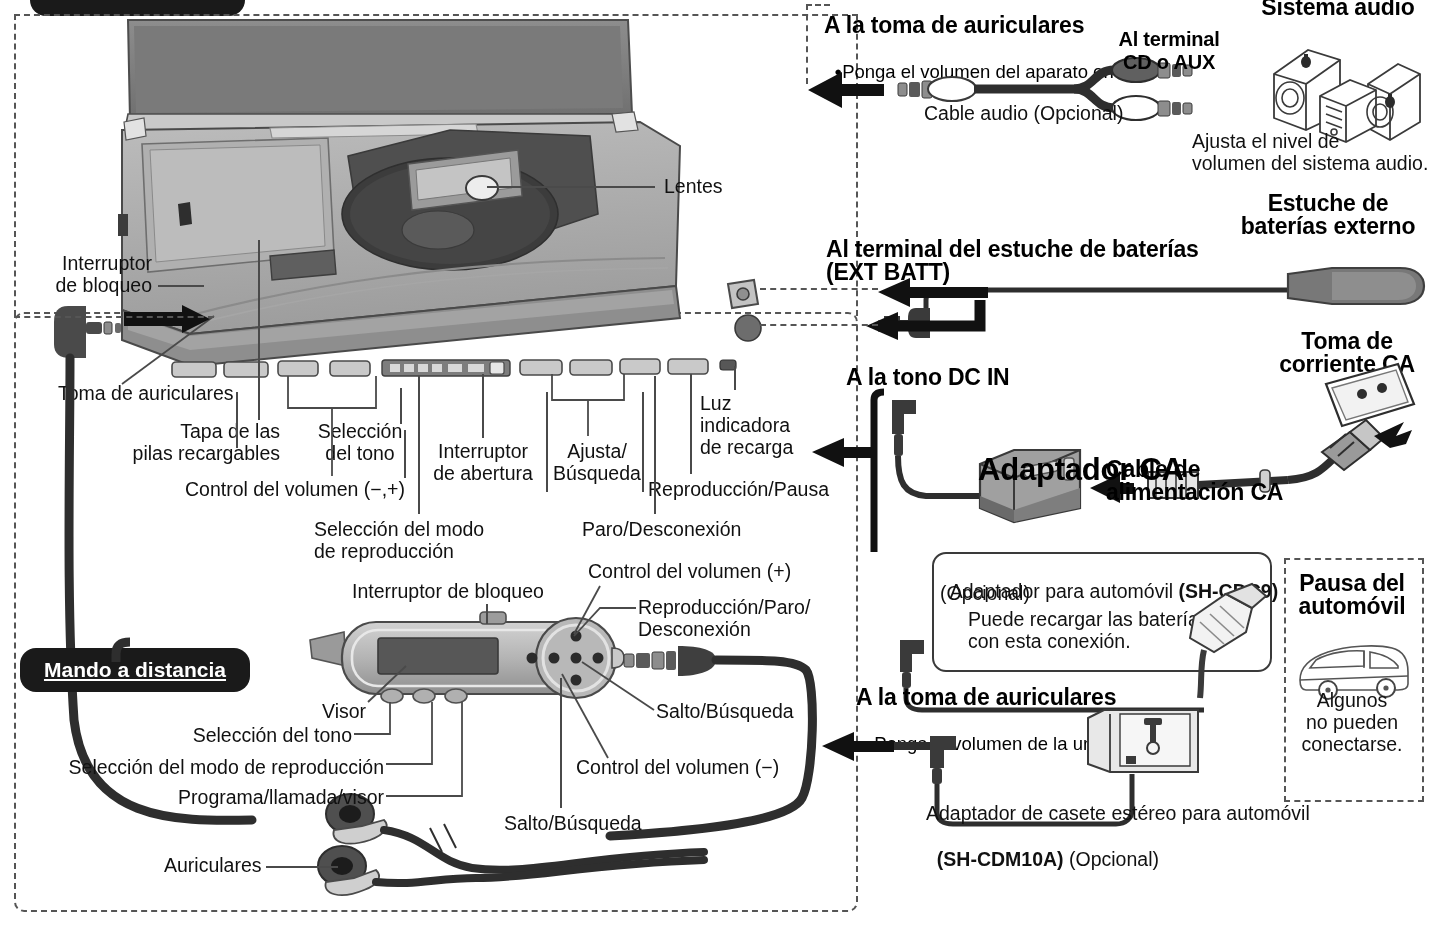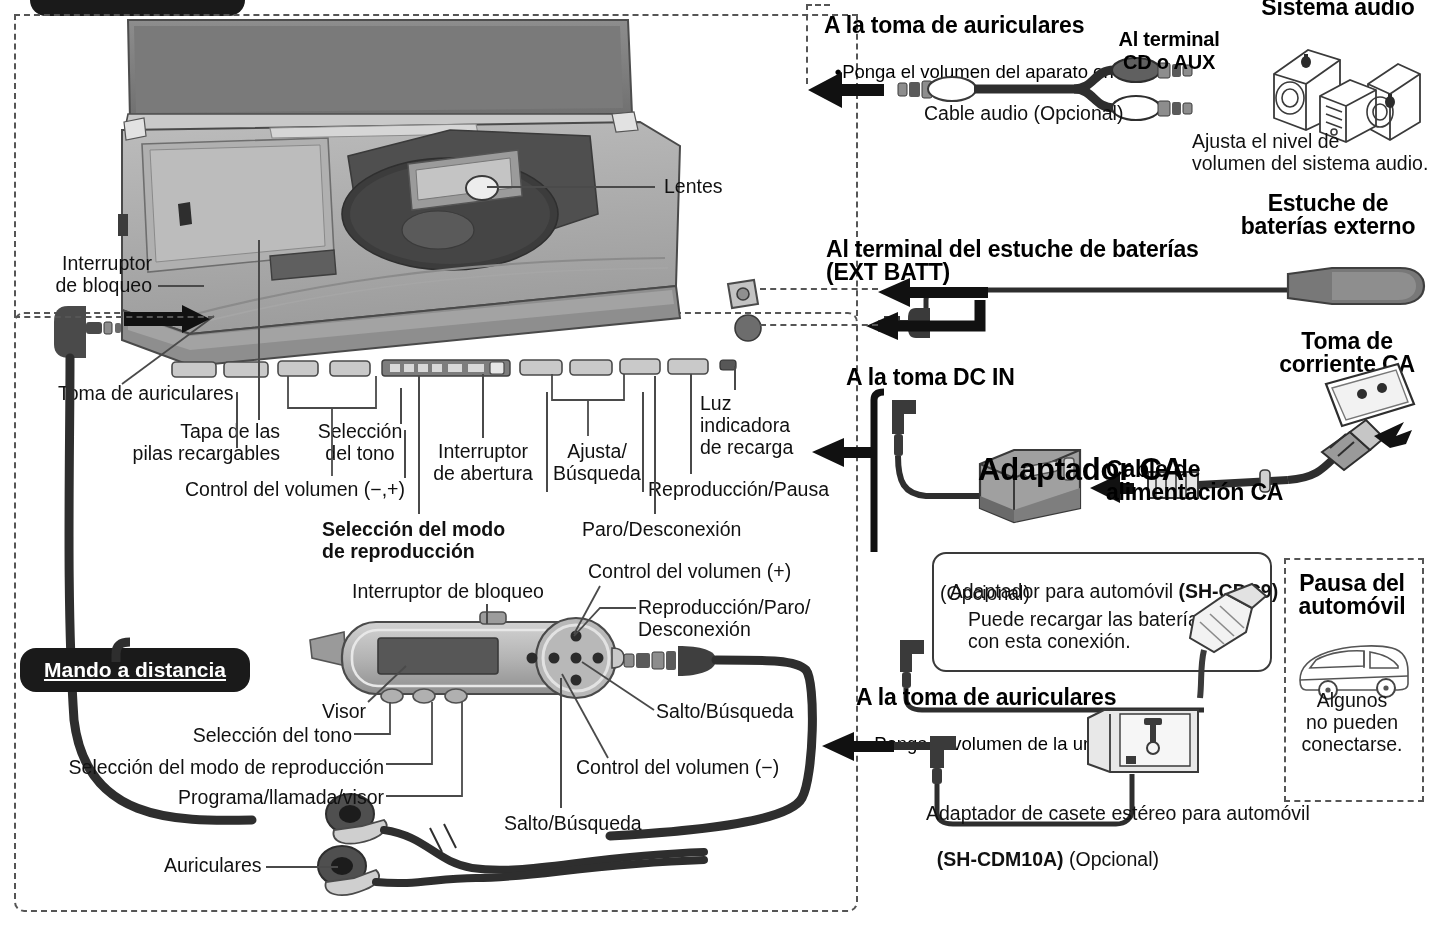--- a/index.html
+++ b/index.html
@@ -157,21 +157,21 @@
 </svg>
 
 <div class="lbl" style="left:700px;top:392px;width:110px;">Luz
 indicadora
 de recarga</div>
 <div class="ln lnv" style="left:734px;top:366px;height:24px;"></div>
 
 <div class="lbl" style="left:648px;top:478px;">Reproducción/Pausa</div>
 <div class="ln lnv" style="left:690px;top:374px;height:100px;"></div>
 
-<div class="lbl" style="left:322px;top:518px;font-weight:bold;">Selección del modo
+<div class="lbl" style="left:314px;top:518px;">Selección del modo
 de reproducción</div>
 <div class="ln lnv" style="left:418px;top:376px;height:138px;"></div>
 
 <div class="lbl" style="left:582px;top:518px;">Paro/Desconexión</div>
 <div class="ln lnv" style="left:654px;top:376px;height:138px;"></div>
 
 <div class="ln lnv" style="left:236px;top:392px;height:56px;"></div>
 <div class="ln lnv" style="left:404px;top:430px;height:48px;"></div>
 <div class="ln lnv" style="left:546px;top:392px;height:100px;"></div>
 <div class="ln lnv" style="left:642px;top:392px;height:100px;"></div>
@@ -410,21 +410,21 @@
 </svg>
 
 <svg class="abs" style="left:876px;top:278px;" width="120" height="76" viewBox="0 0 120 76">
   <polygon points="2,14 34,0 34,9 112,9 112,20 34,20 34,29" fill="#111"></polygon>
   <polyline points="104,22 104,48 2,48" fill="none" stroke="#111" stroke-width="11"></polyline>
   <polygon points="-10,48 22,34 22,62" fill="#111"></polygon>
 </svg>
 <div class="abs" style="left:760px;top:288px;width:118px;border-top:2px dashed #555;"></div>
 <div class="abs" style="left:760px;top:324px;width:118px;border-top:2px dashed #555;"></div>
 
-<div class="hd" style="left:846px;top:366px;font-size:23px;">A la toma DC IN</div>
+<div class="hd" style="left:846px;top:366px;font-size:23px;">A la tono DC IN</div>
 
 <div class="hd c" style="left:1264px;top:330px;width:166px;font-size:23px;">Toma de
 corriente CA</div>
 
 <svg class="abs" style="left:818px;top:392px;" width="600" height="160" viewBox="0 0 600 160">
 
   <path d="M56,8 C56,2 60,0 66,0" fill="none" stroke="#111" stroke-width="7"></path>
   <path d="M56,8 L56,160" fill="none" stroke="#111" stroke-width="7"></path>
 
   <polygon points="-6,60 26,46 26,55 58,55 58,66 26,66 26,75" fill="#111"></polygon>

